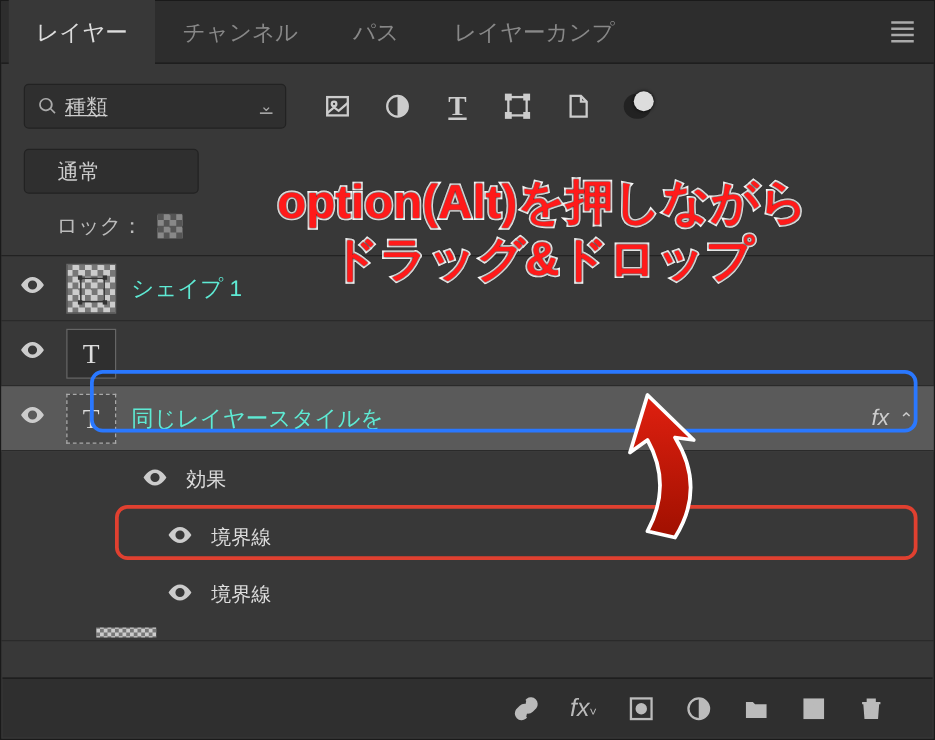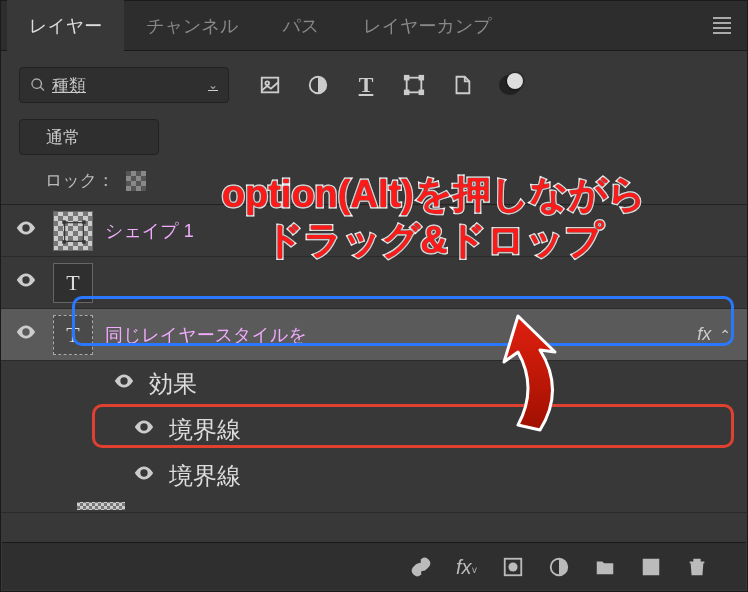--- a/index.html
+++ b/index.html
@@ -109,30 +109,30 @@
   width:40px; height:40px;
   margin:0 12px;
   border:1px solid #666;
   display:flex; align-items:center; justify-content:center;
   background:#2f2f2f;
 }
 .thumb.checker {
   background: repeating-conic-gradient(#ccc 0% 25%, #777 0% 50%) 50%/10px 10px;
 }
 .thumb .t { font-family: Georgia, serif; font-size:22px; color:#ddd; }
-.layer-name { flex:1; color:#f0abfc; }
+.layer-name { flex:1; color:#5eead4; }
 .fx-badge { font-style:italic; color:#ccc; margin-right:8px; font-size:18px; }
 .caret { color:#ccc; margin-right:16px; font-size:14px; }
 
 .sub-row {
   display:flex;
   align-items:center;
   height:46px;
   padding-left:108px;
-  font-size:24px;
+  font-size:16px;
   color:#ddd;
 }
 .sub-row .eye { width:30px; margin-right:10px; }
 
 .blue-highlight {
   position:absolute;
   border:3px solid #2a78ff;
   border-radius:10px;
   pointer-events:none;
 }
@@ -359,21 +359,21 @@
       </svg>
     <svg class="ico" viewBox="0 0 24 24" fill="none" stroke="#bbb" stroke-width="2">
         <path d="M4 7h16M9 7V4h6v3M6 7l1 13h10l1-13M10 11v6M14 11v6"></path>
       </svg>
   </div>
 </div>
 
 <div class="blue-highlight" style="top:296px; left:72px; width:662px; height:50px;"></div>
 <div class="red-highlight" style="top:404px; left:92px; width:642px; height:44px;"></div>
 
-<div class="annotation" style="top:140px; left:130px; right:10px;margin-top:32px;">
+<div class="annotation" style="top:140px; left:130px; right:10px;">
   <div>option(Alt)を押しながら</div>
   <div>ドラッグ&amp;ドロップ</div>
 </div>
 
 <svg class="arrow" style="top:310px; left:470px;" width="110" height="130" viewBox="0 0 110 130">
   <defs>
     <linearGradient id="ag" x1="0" y1="0" x2="0" y2="1">
       <stop offset="0%" stop-color="#e02010"></stop>
       <stop offset="100%" stop-color="#a01000"></stop>
     </linearGradient>

